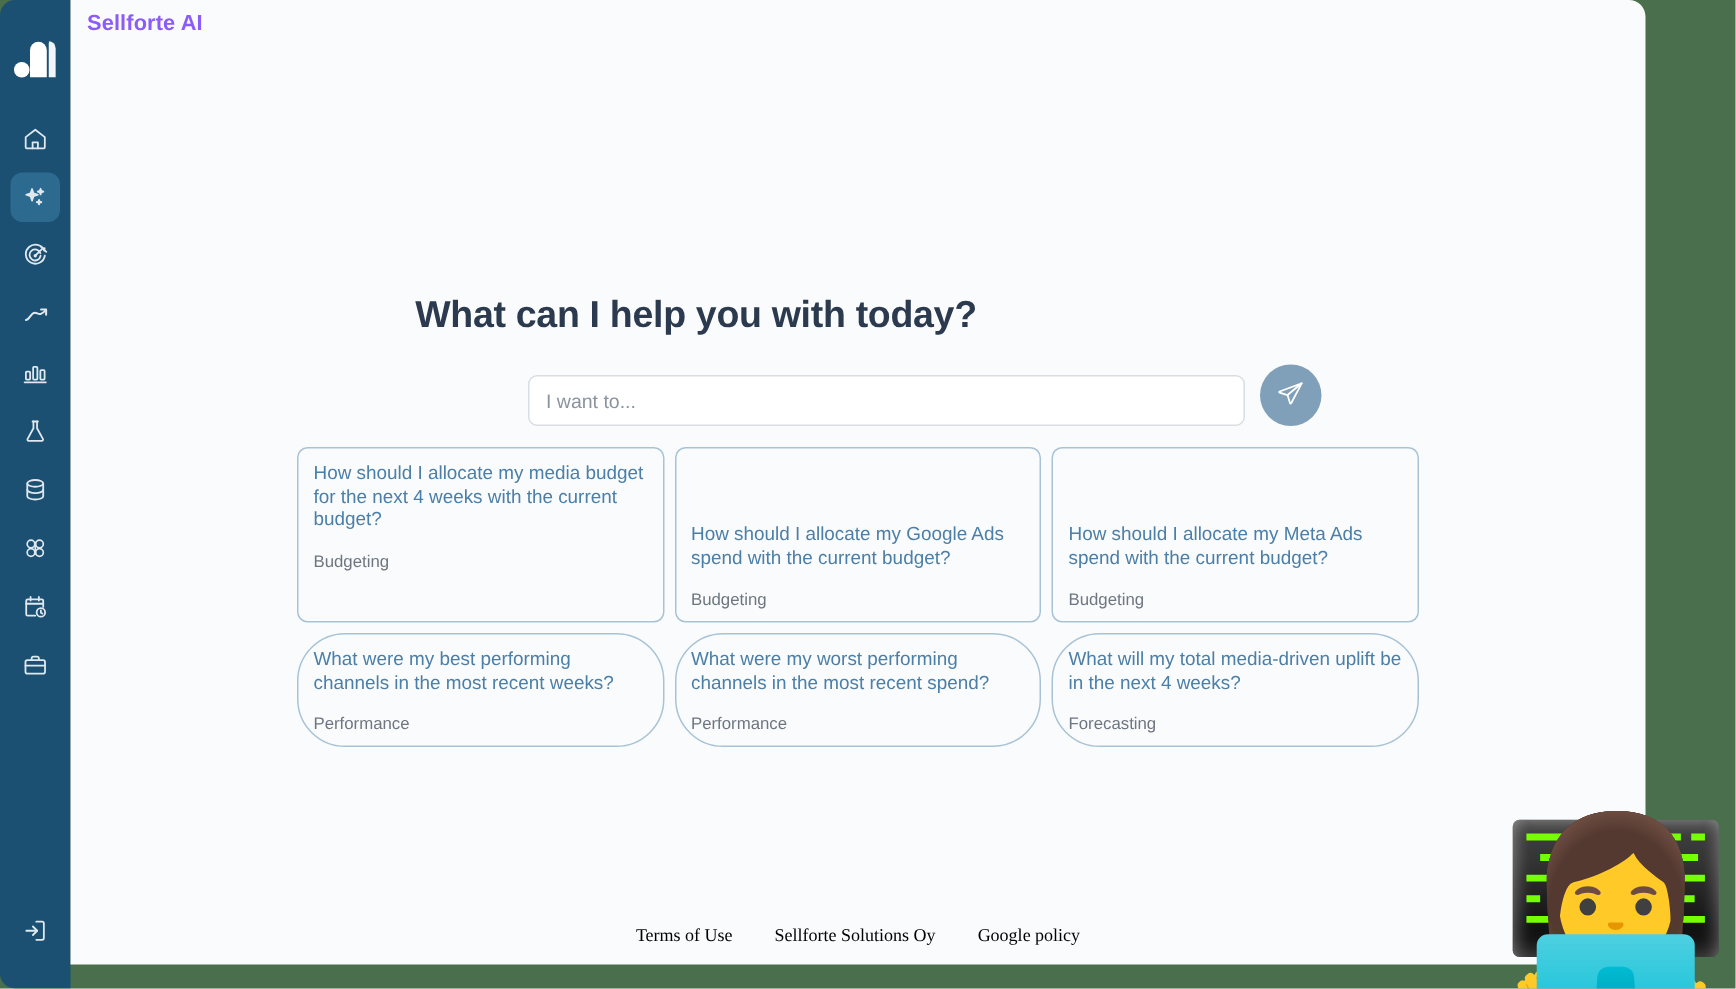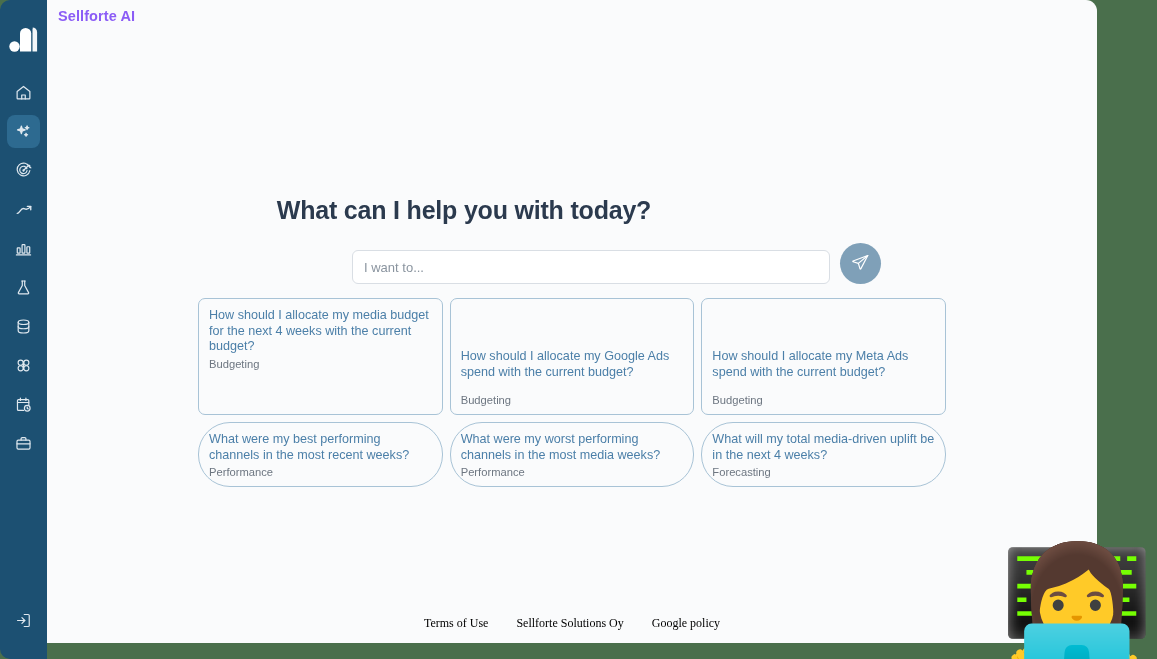--- a/index.html
+++ b/index.html
@@ -177,21 +177,21 @@
     cursor: pointer;
   }
   .sugg-row-1 .sugg-card { min-height: 79px; }
   .sugg-row-2 .sugg-card { min-height: 61px; border-radius: 32px; }
   .sugg-q {
     font-size: 12.6px;
     line-height: 15.6px;
     color: #4b7fa8;
   }
   .sugg-cat {
-    margin-top: 3px;
+    margin-top: 14px;
     font-size: 11.2px;
     color: #6d7681;
   }
   .sugg-q.twoline { margin-bottom: 14px; margin-top: 41px; }
   .sugg-row {
     display: flex;
     gap: 7px;
     width: 100%;
   }
   .sugg-rows {
@@ -410,21 +410,21 @@
             <div class="sugg-cat">Budgeting</div>
           </div>
         </div>
 
         <div class="sugg-row sugg-row-2">
           <div class="sugg-card">
             <div class="sugg-q">What were my best performing channels in the most recent weeks?</div>
             <div class="sugg-cat">Performance</div>
           </div>
           <div class="sugg-card">
-            <div class="sugg-q">What were my worst performing channels in the most media weeks?</div>
+            <div class="sugg-q">What were my worst performing channels in the most recent spend?</div>
             <div class="sugg-cat">Performance</div>
           </div>
           <div class="sugg-card">
             <div class="sugg-q">What will my total media-driven uplift be in the next 4 weeks?</div>
             <div class="sugg-cat">Forecasting</div>
           </div>
         </div>
 
       </div>
     </div>

